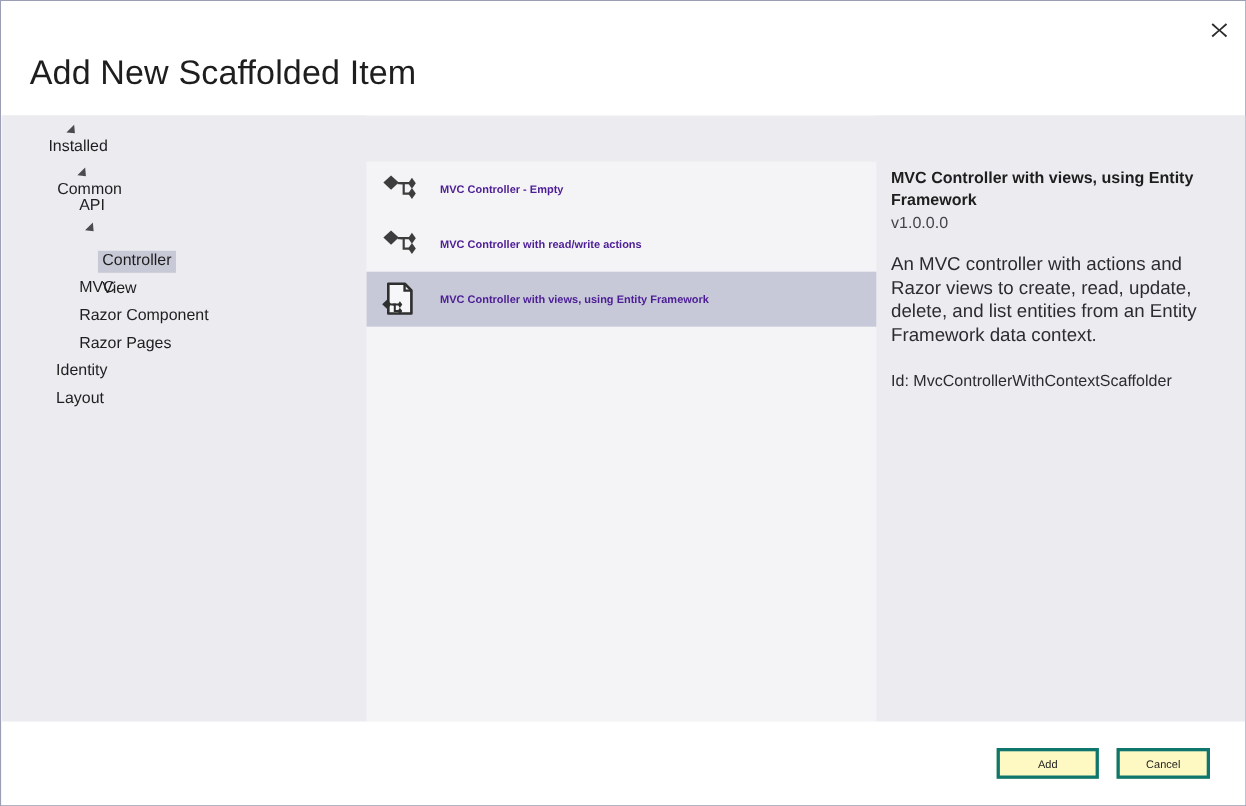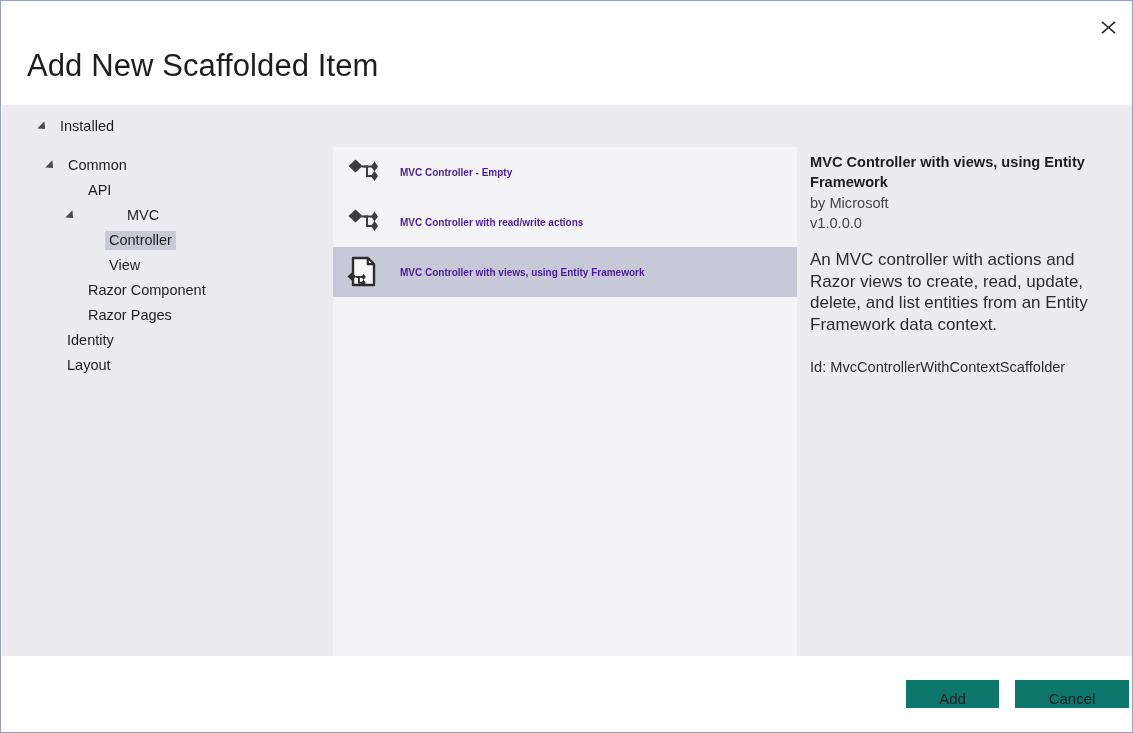--- a/index.html
+++ b/index.html
@@ -66,20 +66,21 @@
     background: #ecebf0;
     overflow: hidden;
   }
   .tree-node {
     position: absolute;
     height: 25px;
     display: flex;
     align-items: center;
     cursor: pointer;
     white-space: nowrap;
+    flex-direction: column;
   }
   .tree-label {
     font-size: 14.5px;
     color: #1e1e1e;
     padding: 2px 4px 3px 4px;
     line-height: 1;
   }
   .tree-node.selected .tree-label {
     background: #c7c9d6;
   }
@@ -165,33 +166,33 @@
   .footer {
     position: absolute;
     left: 1px; top: 655px;
     width: 1131px; height: 76px;
     background: #ffffff;
   }
   .btn {
     position: absolute;
     top: 24px;
     height: 28px;
-    background: #0f766e;
-    border: 6px solid #0f766e;
+    background: #fef9c3;
+    border: 3px solid #0f766e;
     box-sizing: border-box;
     font-family: "Liberation Sans", sans-serif;
-    font-size: 15px;
+    font-size: 10px;
     color: #1e1e1e;
     cursor: pointer;
     padding: 0;
     line-height: 26px;
     text-align: center;
   }
   .btn-add { left: 904px; width: 93px; }
-  .btn-cancel { left: 1013px; width: 114px; }
+  .btn-cancel { left: 1013px; width: 85px; }
 </style>
 </head>
 <body>
 
 <div class="dialog">
 
   <div class="header">
     <div class="dialog-title">Add New Scaffolded Item</div>
     <div class="close-button">
       <svg width="15" height="15" viewBox="0 0 15 15">
@@ -283,21 +284,20 @@
                 <path d="M27.5 14 L31 19 L27.5 24 L24 19 Z" fill="#2f2f2f"></path>
               </g>
             </svg>
           </div>
           <div class="list-text">MVC Controller with views, using Entity Framework</div>
         </div>
       </div>
 
     <div class="details-panel">
       <div class="details-title">MVC Controller with views, using Entity Framework</div>
-      <div class="details-author">by Microsoft</div>
       <div class="details-version">v1.0.0.0</div>
       <div class="details-desc">An MVC controller with actions and Razor views to create, read, update, delete, and list entities from an Entity Framework data context.</div>
       <div class="details-id">Id: MvcControllerWithContextScaffolder</div>
     </div>
 
   </div>
 
   <div class="footer">
     <button class="btn btn-add">Add</button>
     <button class="btn btn-cancel">Cancel</button>

